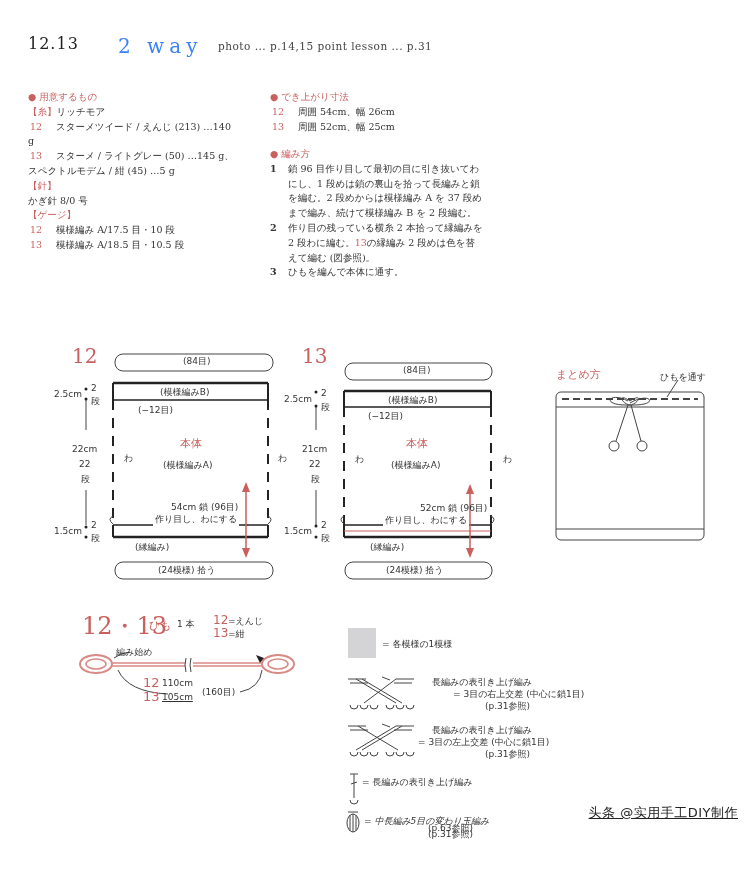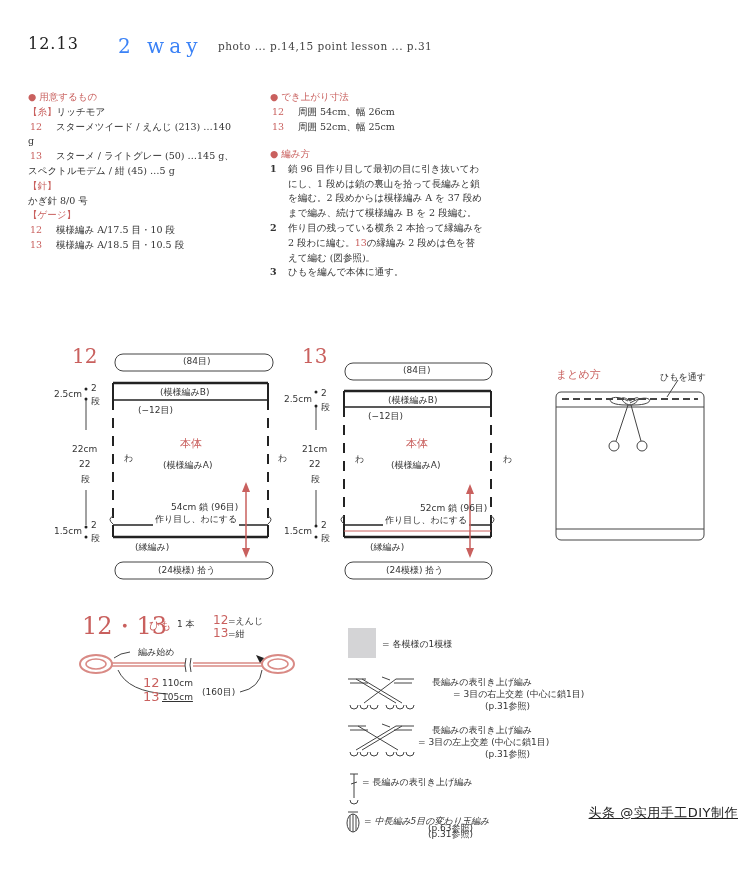--- a/index.html
+++ b/index.html
@@ -193,21 +193,21 @@
     <line x1="52" y1="63" x2="125" y2="63" stroke="#d98a85" stroke-width="1.5"></line>
     <line x1="52" y1="66" x2="125" y2="66" stroke="#d98a85" stroke-width="1.5"></line>
     <line x1="133" y1="63" x2="202" y2="63" stroke="#d98a85" stroke-width="1.5"></line>
     <line x1="133" y1="66" x2="202" y2="66" stroke="#d98a85" stroke-width="1.5"></line>
     <path d="M126 58 q-2 7 0 14 M131 58 q-2 7 0 14" fill="none" stroke="#444"></path>
     <polygon points="196,55 204,58 200,63" fill="#222"></polygon>
     <path d="M54 58 q6 -5 16 -6" fill="none" stroke="#444"></path>
     <path d="M58 70 q10 22 50 24" fill="none" stroke="#444"></path>
     <path d="M180 92 q20 -4 22 -22" fill="none" stroke="#444"></path>
   </svg>
-  <div class="abs small" style="left:78px;top:46px;">編み始め</div>
+  <div class="abs small" style="left:56px;top:46px;">編み始め</div>
   <div class="abs smallred" style="left:83px;top:75px;font-size:13px;">12</div>
   <div class="abs small" style="left:102px;top:78px;">110cm</div>
   <div class="abs smallred" style="left:83px;top:89px;font-size:13px;">13</div>
   <div class="abs small" style="left:102px;top:92px;text-decoration:underline;">105cm</div>
   <div class="abs small" style="left:142px;top:86px;">(160目)</div>
 </div>
 
 <div class="abs" style="left:340px;top:620px;width:200px;height:230px;">
   <div class="abs" style="left:8px;top:8px;width:28px;height:30px;background:#d4d4d6;"></div>
   <div class="abs small" style="left:42px;top:18px;">= 各模様の1模様</div>

